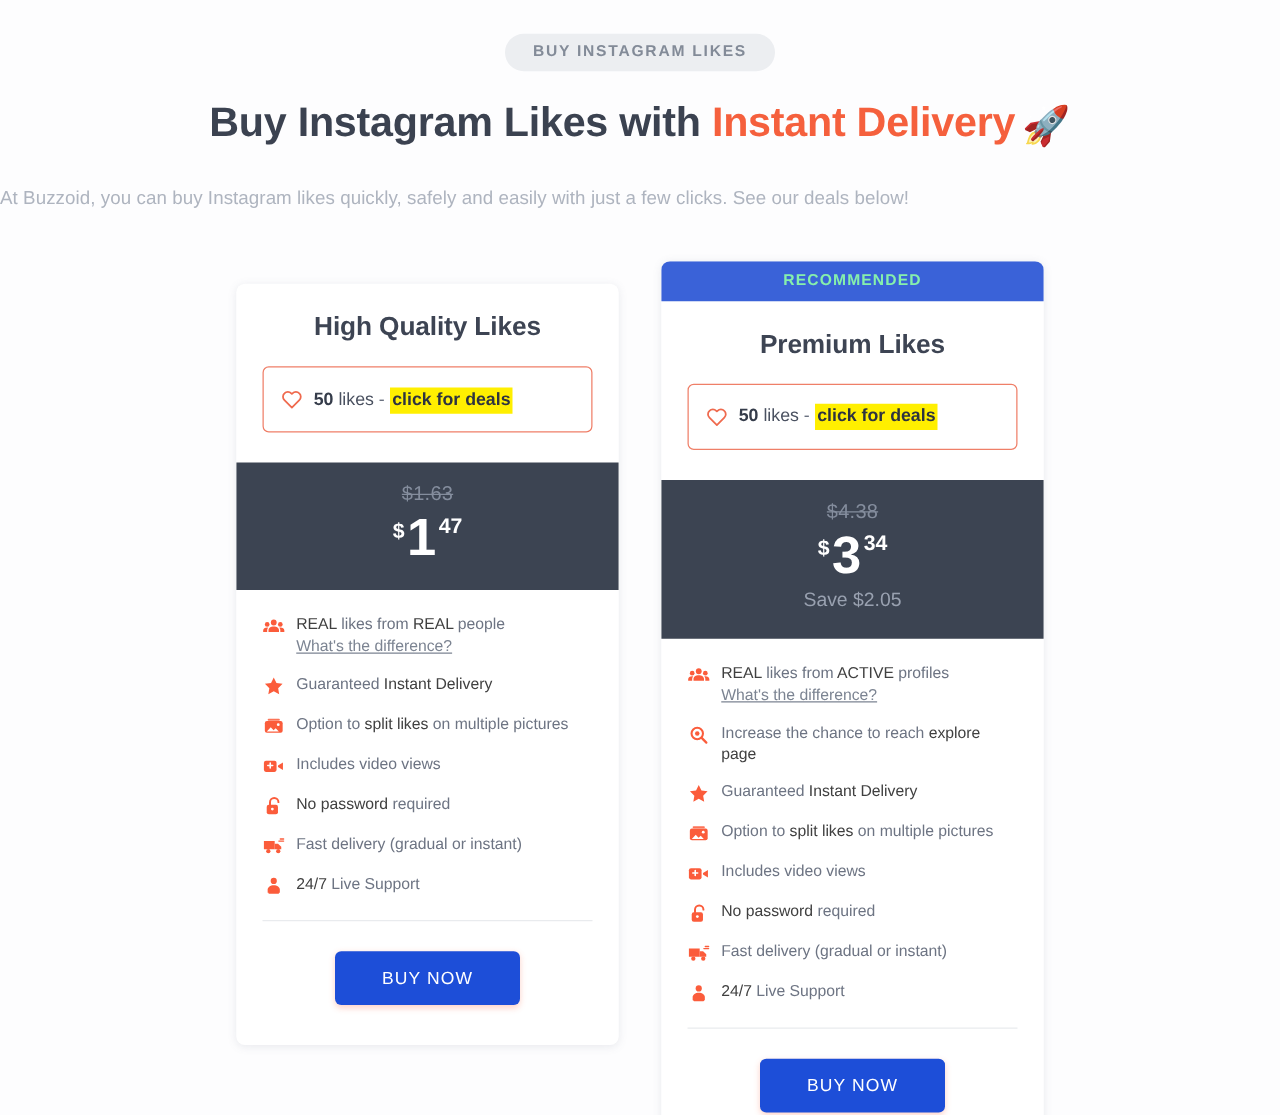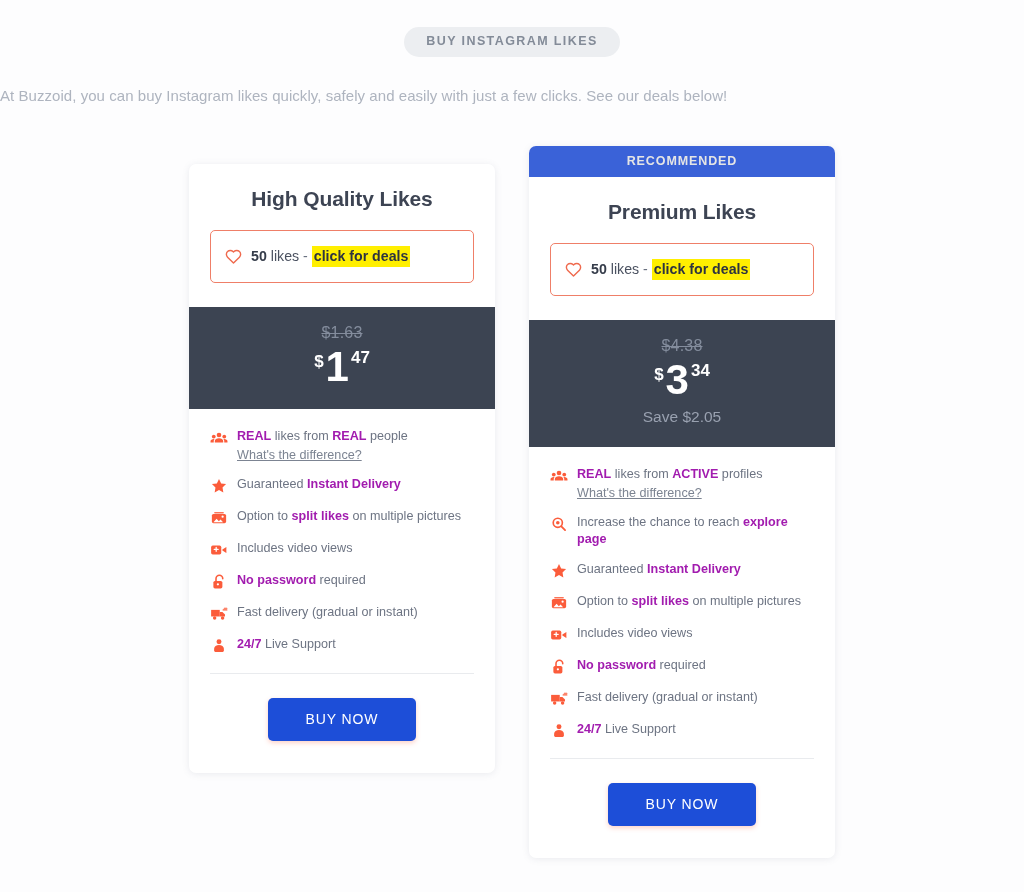--- a/index.html
+++ b/index.html
@@ -77,21 +77,21 @@
     border-radius: 7px;
     box-shadow: 0 1px 7px rgba(100,110,130,0.13);
     overflow: hidden;
     position: relative;
   }
   .card.standard { margin-top: 18px; }
   .card.premium  { margin-top: 0px; }
 
   .ribbon {
     background: #3a62d8;
-    color: #e5e5e5;
+    color: #86efac;
     text-align: center;
     font-size: 12.5px;
     font-weight: bold;
     letter-spacing: 0.9px;
     padding: 9px 0 10px 0;
     line-height: 1;
   }
 
   .card-title {
     text-align: center;
@@ -207,21 +207,21 @@
     margin-right: 9px;
     margin-top: 1px;
     display: block;
   }
   .f-body { flex: 1 1 auto; min-width: 0; }
   .f-text {
     font-size: 12.6px;
     color: #6d7483;
     line-height: 1.35;
   }
-  .f-text b { color: #a21caf; font-weight: bold; }
+  .f-text b { color: #404040; font-weight: normal; }
   .f-link {
     display: inline-block;
     margin-top: 2px;
     font-size: 12.6px;
     color: #7c8492;
     text-decoration: underline;
     cursor: pointer;
   }
 
   .divider {
@@ -249,20 +249,23 @@
 </style>
 </head>
 <body>
 
 <div class="page">
 
   <div class="eyebrow-wrap">
     <span class="eyebrow">BUY INSTAGRAM LIKES</span>
   </div>
 
+  <h1 class="headline">
+    <span>Buy Instagram Likes with </span><span class="accent">Instant Delivery</span><span class="rocket">🚀</span>
+  </h1>
 
   <p class="subhead">At Buzzoid, you can buy Instagram likes quickly, safely and easily with just a few clicks. See our deals below!</p>
 
   <div class="cards" id="cards-root">
   <div class="card standard">
 
     <div class="card-title">High Quality Likes</div>
 
     <div class="select-wrap">
       <svg class="heart-icon" viewBox="0 0 24 22">

